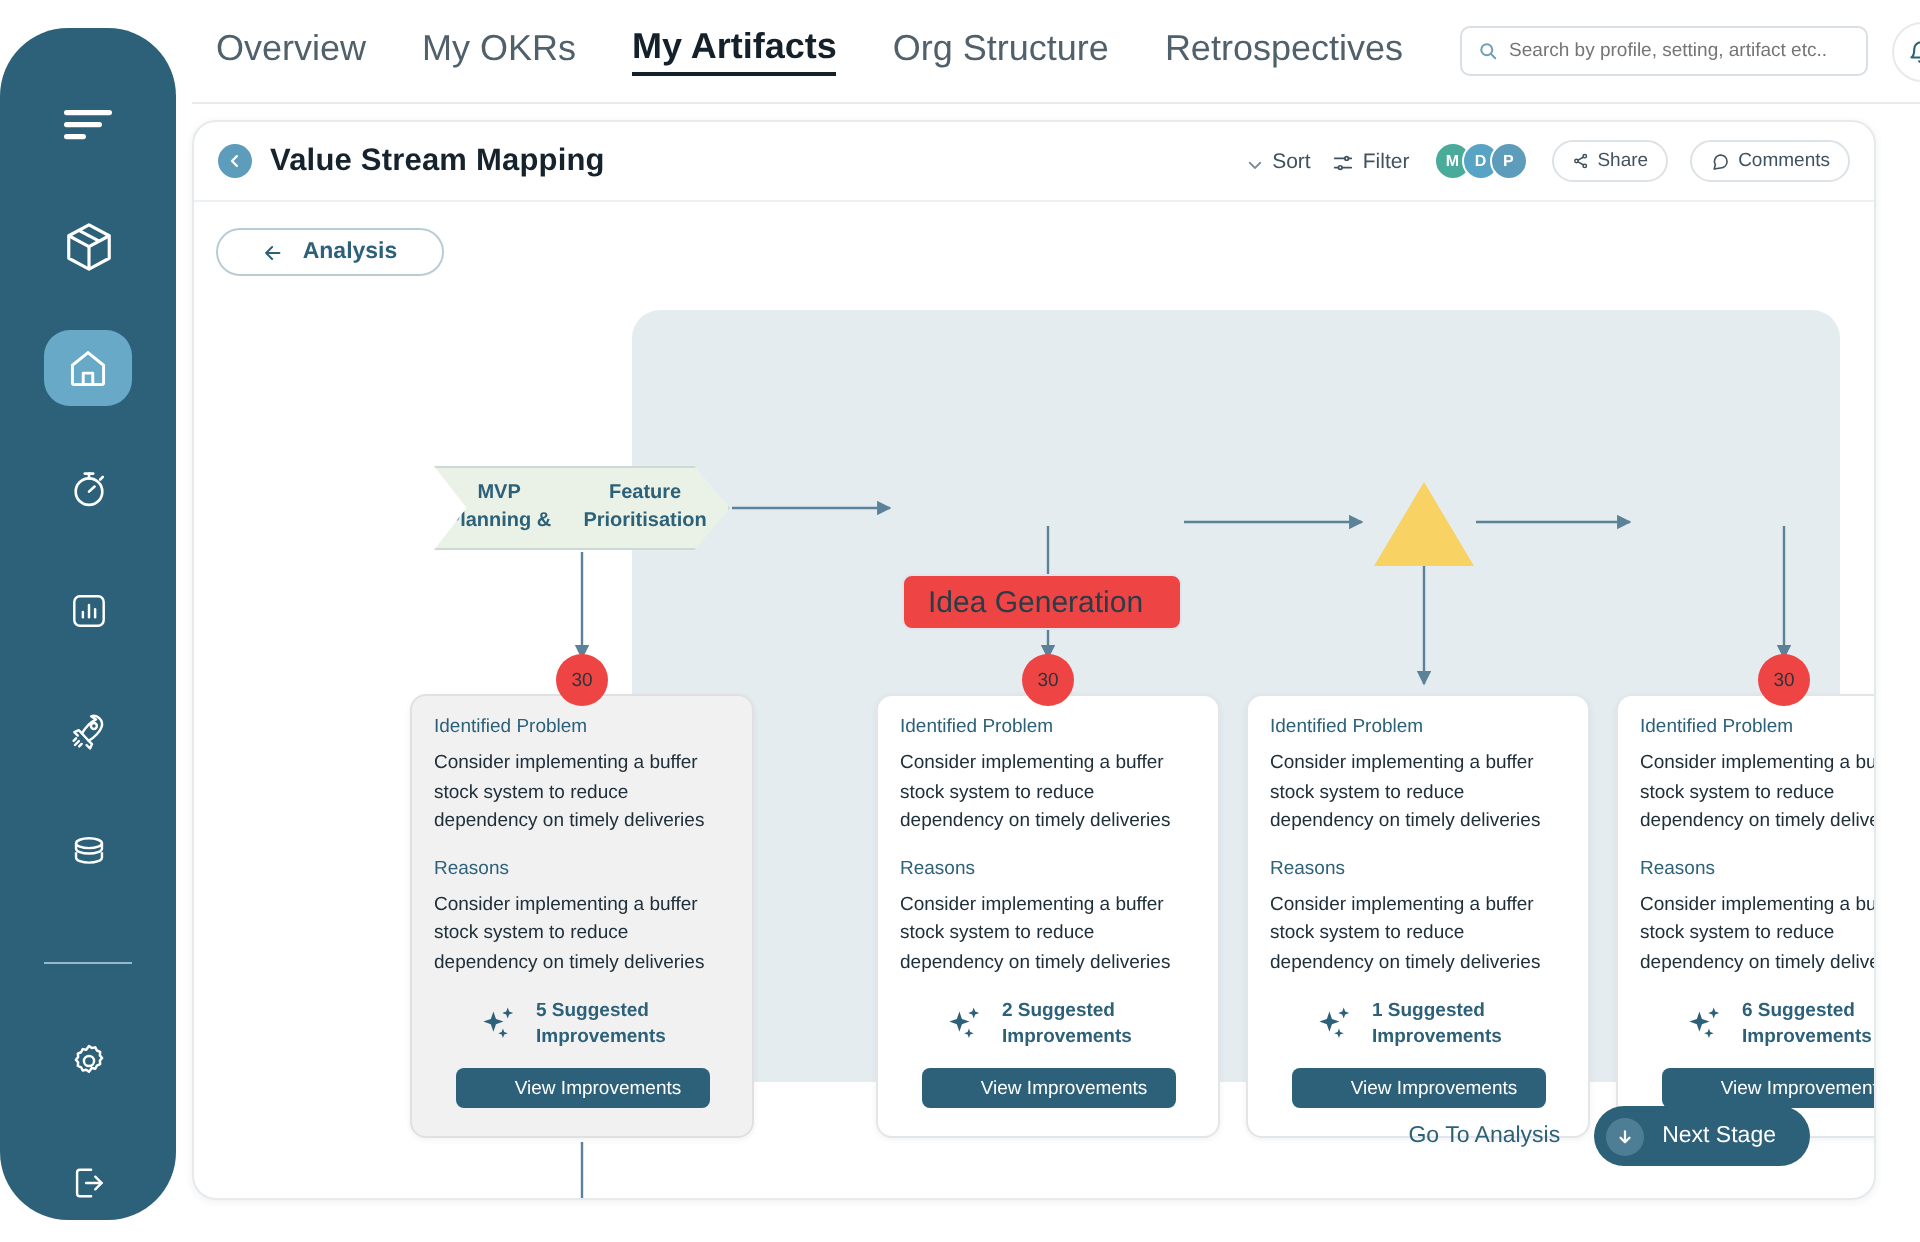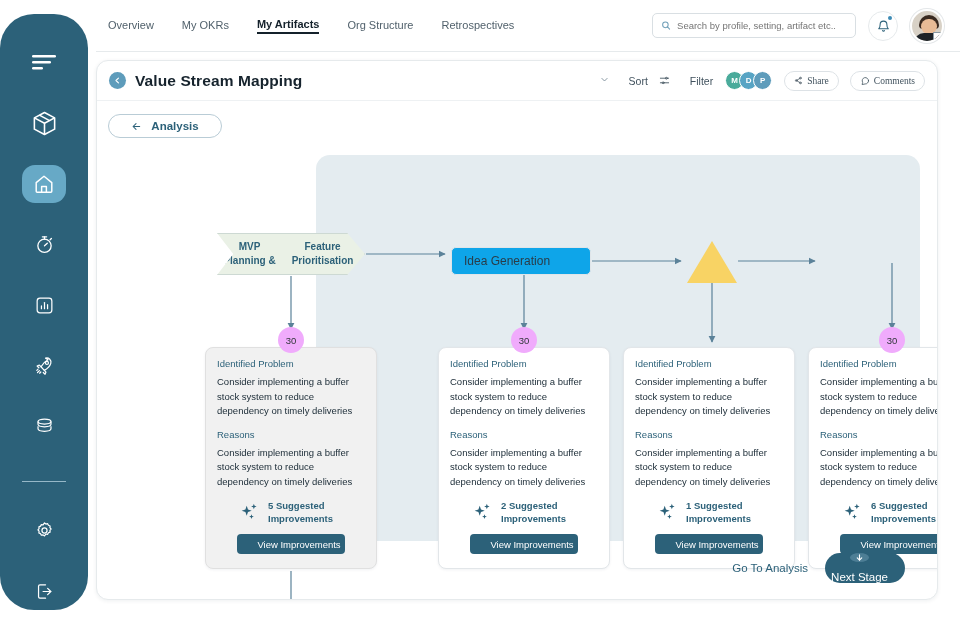--- a/index.html
+++ b/index.html
@@ -33,21 +33,21 @@
   .sb-bottom{ margin-top:30px; }
   .sb-icon svg{ display:block; }
 
   
   #topnav{
     position:absolute; left:96px; top:0; width:864px; height:52px;
     border-bottom:1px solid #e6eaec;
     display:flex; align-items:center;
   }
   .tab{
-    font-size:11px; color:#51616c;
+    font-size:18px; color:#51616c;
     margin-right:28px; padding-bottom:2px;
     cursor:pointer; white-space:nowrap;
   }
   .tab:first-child{ margin-left:12px; }
   .tab.active{ color:#14212b; font-weight:bold; border-bottom:2px solid #14212b; }
 
   #topnav-right{ margin-left:auto; display:flex; align-items:center; gap:12px; padding-right:16px;}
   #searchbox{
     width:204px; height:25px;
     border:1px solid #d9dfe3; border-radius:5px;
@@ -87,28 +87,28 @@
     display:flex; align-items:center; padding:0 12px;
   }
   #back-circle{
     width:17px;height:17px;border-radius:50%;background:#5e9cbb;
     display:flex;align-items:center;justify-content:center;color:#fff;
     font-size:10px; cursor:pointer; margin-right:9px;
   }
   #page-title{ font-size:15.5px; font-weight:bold; color:#16232d; letter-spacing:.1px;}
   #page-actions{ margin-left:auto; display:flex; align-items:center; gap:11px; }
   .hdr-btn{
-    display:flex;align-items:flex-start;gap:20px;
+    display:flex;align-items:flex-end;gap:4px;
     font-size:10.5px; color:#41525e; cursor:pointer;
   }
   .pill{
     display:flex;align-items:center;gap:4px;
     font-size:9.5px;color:#41525e;
     border:1px solid #dde2e6; border-radius:13px;
-    padding:4px 9px; background:#fff; cursor:pointer; white-space:nowrap;font-family:Liberation Serif, serif;
+    padding:4px 9px; background:#fff; cursor:pointer; white-space:nowrap;
   }
   #avatars{ display:flex; margin:0 1px; }
   #avatars div{
     width:19px;height:19px;border-radius:50%;
     display:flex;align-items:center;justify-content:center;
     font-size:8px;color:#fff;font-weight:bold;
     border:1.5px solid #fff; margin-left:-5px;
   }
   #avatars div:first-child{ margin-left:0; }
 
@@ -137,39 +137,39 @@
     border:1px solid #cdd9d3;
     display:flex; flex-direction:row; align-items:center; justify-content:center;
     font-size:10px; color:#2c6179; font-weight:bold; line-height:14px; text-align:center;
     clip-path:polygon(0 0, 88% 0, 100% 50%, 88% 100%, 0 100%, 11% 50%);
     cursor:pointer;
   }
   #chev1{ left:120px; top:172px; width:148px; height:42px; }
 
   .stage-box{
     position:absolute; height:28px;
-    background:#0ea5e9; border:1px solid #dfe5e9; border-radius:5px;
+    background:#ef4444; border:1px solid #dfe5e9; border-radius:5px;
     display:flex; align-items:center; padding-left:12px;
-    font-size:12px; color:#2a3c48; cursor:pointer;
+    font-size:15px; color:#2a3c48; cursor:pointer;margin-top:40px;
   }
   #stage-idea{ left:354px; top:186px; width:140px; }
   #stage-initial{ left:724px; top:186px; width:140px; }
 
   #triangle{
     position:absolute; left:590px; top:180px;
     width:0;height:0;
     border-left:25px solid transparent;
     border-right:25px solid transparent;
     border-bottom:42px solid #f8d364;
     cursor:pointer;
   }
 
   .badge30{
     position:absolute; width:26px;height:26px;border-radius:50%;
-    background:#f0abfc; color:#2e3538; font-size:9.5px;
+    background:#ef4444; color:#2e3538; font-size:9.5px;
     display:flex;align-items:center;justify-content:center;
     z-index:5;
   }
 
   
   .icard{
     position:absolute; top:286px; width:172px; height:222px;
     border-radius:8px; border:1px solid #e2e6e9;
     background:#ffffff; padding:10px 11px 0 11px;
     box-shadow:0 1px 3px rgba(20,40,60,.06);
@@ -183,36 +183,36 @@
   }
   .sugg{
     display:flex; align-items:center; gap:7px;
     margin:10px 0 0 22px;
   }
   .sugg span{
     font-size:9.5px; color:#2c6179; font-weight:bold; line-height:13px;
   }
   .viewbtn{
     display:block; margin:9px auto 0 auto;
-    width:108px; height:20px; border:0; border-radius:4px;
+    width:127px; height:20px; border:0; border-radius:4px;
     background:#2c6179; color:#fff; font-size:9.5px;
     font-family:"Liberation Sans", sans-serif; cursor:pointer;padding-left:16px;
   }
 
   
   #footer-actions{
     position:absolute; right:34px; top:492px;
     display:flex; align-items:center; gap:17px;
   }
   #goto-analysis{ font-size:11.5px; color:#2c6179; cursor:pointer; }
   #next-stage{
     display:flex;align-items:center;gap:9px;
     background:#2c6179; color:#fff;
     border:0; border-radius:16px; height:30px; padding:0 17px 0 6px;
-    font-size:11.5px; font-family:"Liberation Sans", sans-serif; cursor:pointer;flex-direction:column;
+    font-size:11.5px; font-family:"Liberation Sans", sans-serif; cursor:pointer;
   }
   #next-stage .circ{
     width:19px;height:19px;border-radius:50%;background:#4d7e95;
     display:flex;align-items:center;justify-content:center;font-size:10px;
   }
   svg.arrowlayer{ position:absolute; left:0; top:0; pointer-events:none; }
 </style>
 </head>
 <body>
 

